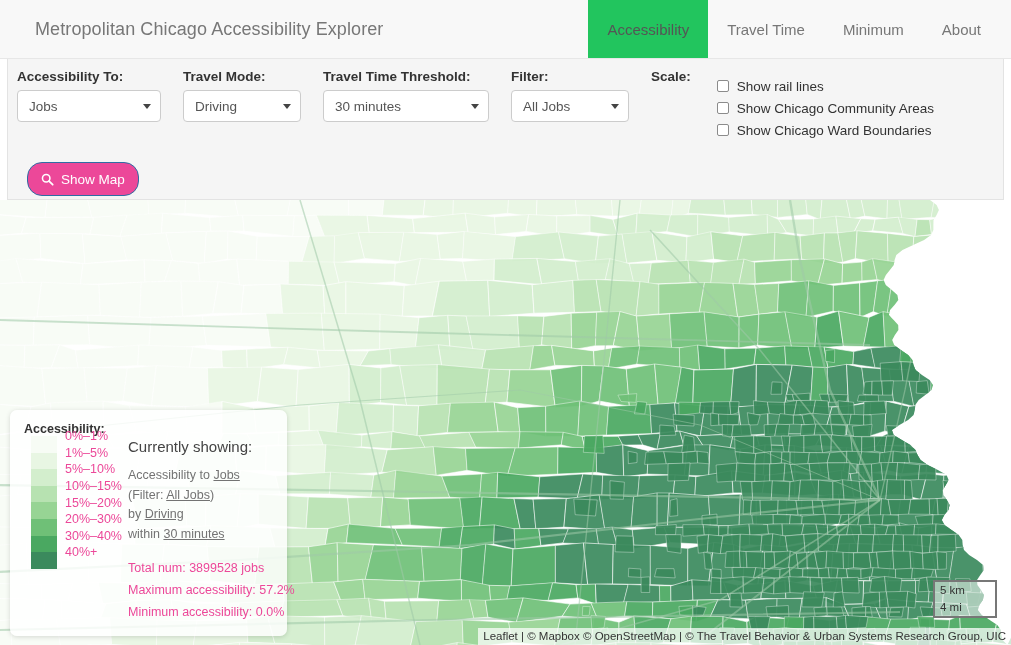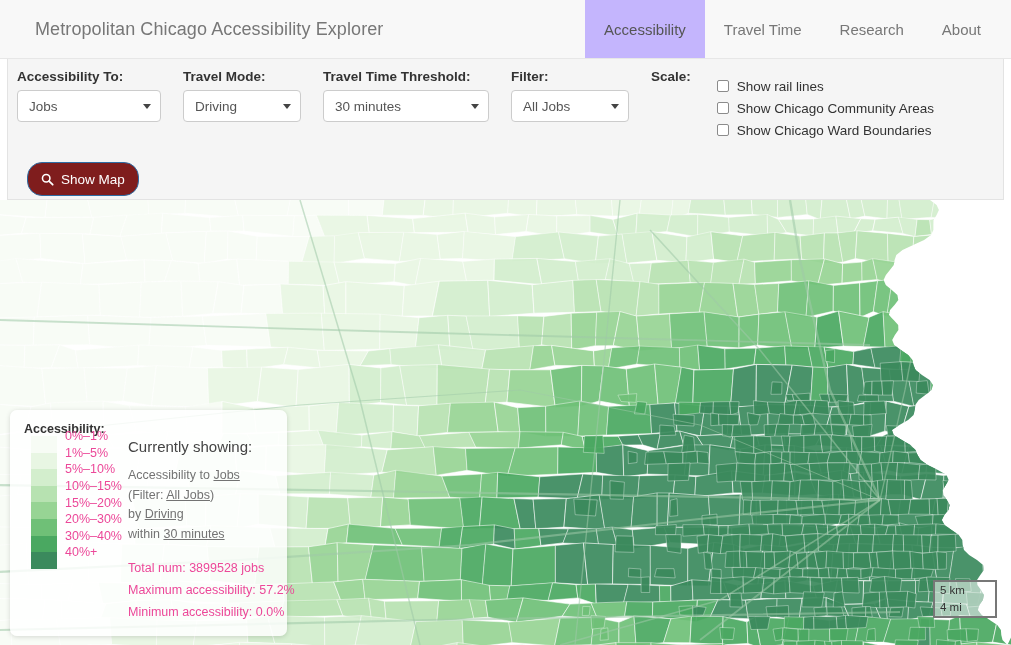--- a/index.html
+++ b/index.html
@@ -44,21 +44,21 @@
   }
   .nav-tab {
     display: flex; align-items: center;
     padding: 0 19px;
     font-size: 15px;
     color: #777777;
     cursor: pointer;
     white-space: nowrap;
   }
   .nav-tab.active {
-    background: #c4b5fd;
+    background: #22c55e;
     color: #555555;
   }
 
   
   .controls {
     position: absolute;
     left: 7px; top: 59px;
     width: 997px; height: 141px;
     background: #f5f5f5;
     border: 1px solid #e3e3e3;
@@ -129,21 +129,21 @@
   .checklabel {
     font-size: 13.5px;
     color: #333333;
     white-space: nowrap;
   }
 
   .show-map-btn {
     position: absolute;
     left: 19px; top: 103px;
     height: 34px;
-    background: #7f1d1d;
+    background: #ec4899;
     border: 1px solid #2e6da4;
     border-radius: 15px;
     color: #ffffff;
     font-size: 13.5px;
     display: flex;
     align-items: center;
     padding: 0 13px;
     cursor: pointer;
     white-space: nowrap;
   }
@@ -255,21 +255,21 @@
 </head>
 <body>
 
 <div id="app">
 
   <div class="navbar">
     <div class="brand">Metropolitan Chicago Accessibility Explorer</div>
     <div class="nav-tabs">
       <div class="nav-tab active">Accessibility</div>
       <div class="nav-tab">Travel Time</div>
-      <div class="nav-tab">Research</div>
+      <div class="nav-tab">Minimum</div>
       <div class="nav-tab">About</div>
     </div>
   </div>
 
   <div class="controls">
     <div class="ctrl-row">
 
       <div class="ctrl-group">
         <span class="ctrl-label">Accessibility To:</span>
         <div class="ctrl-select w-accessto">
@@ -1336,14 +1336,15 @@
         </div>
       </div>
     </div>
   </div>
 
   <div class="scalebar">
     <div class="sb sb-top">5 km</div>
     <div class="sb">4 mi</div>
   </div>
 
+  <div class="attribution">Leaflet | © Mapbox © OpenStreetMap | © The Travel Behavior &amp; Urban Systems Research Group, UIC</div>
 
 </div>
 
 </body></html>

